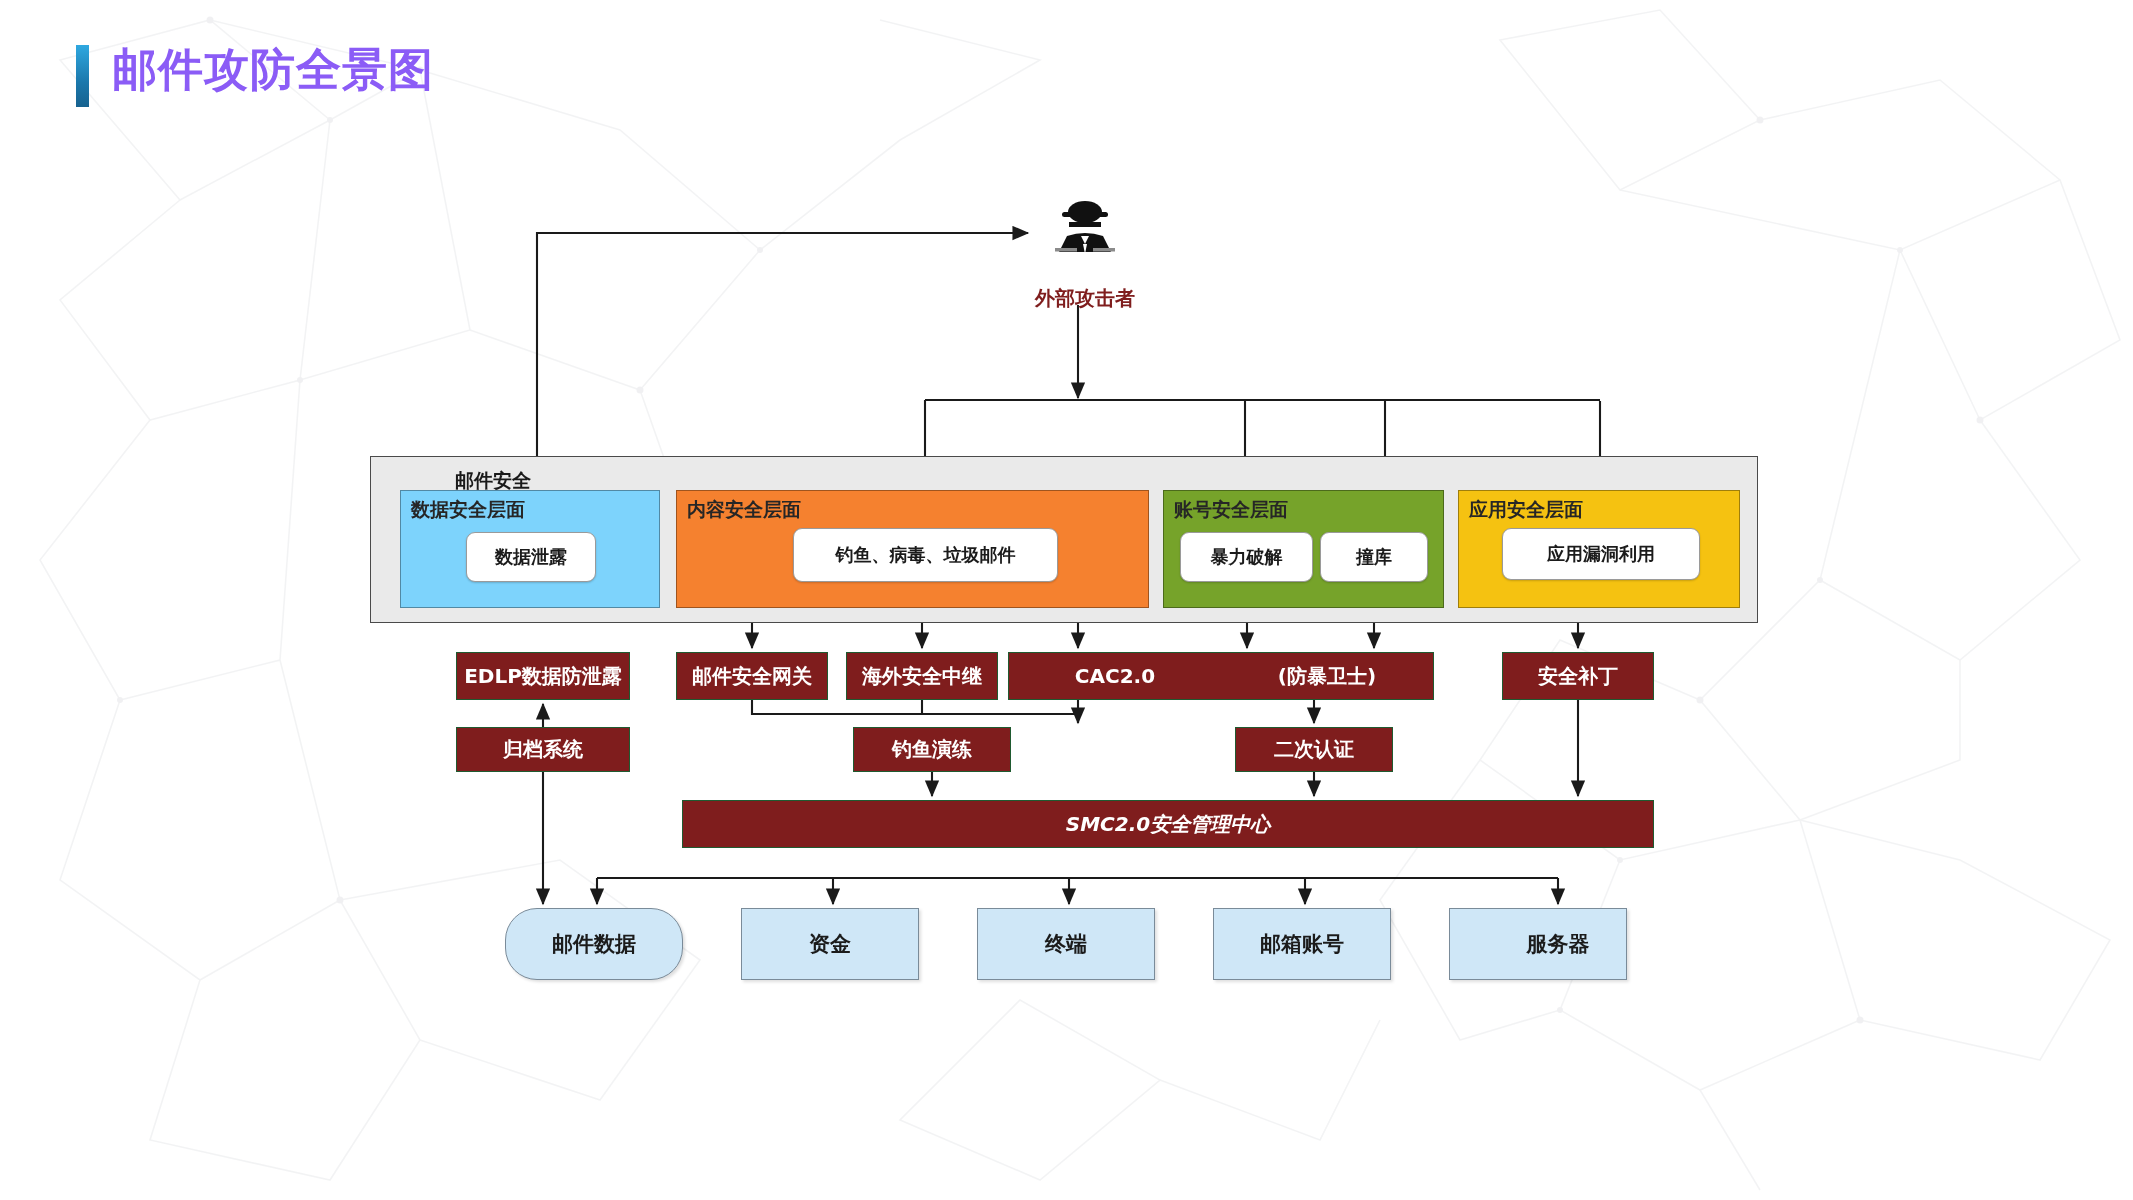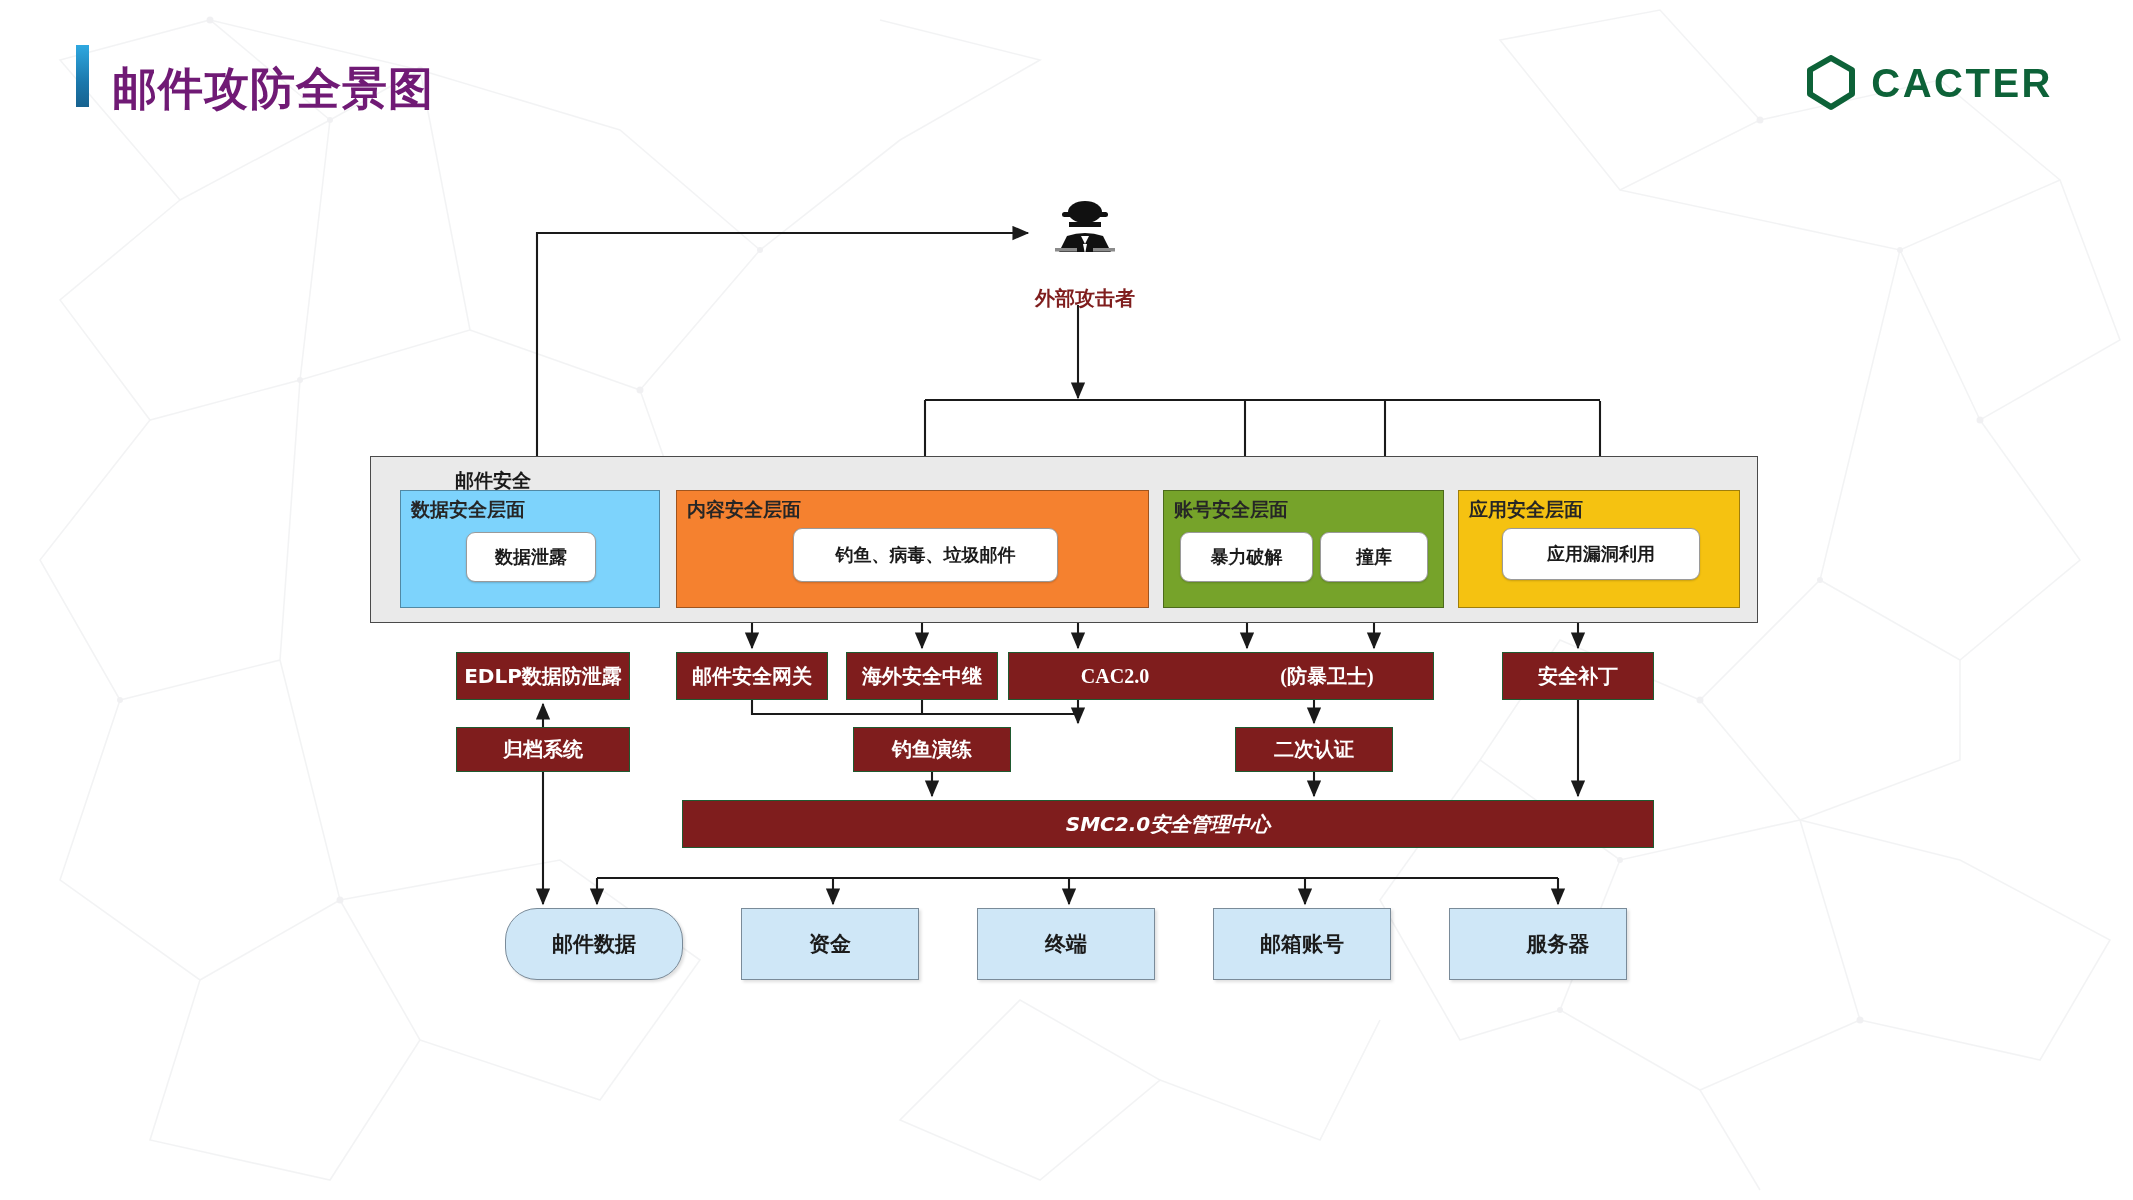--- a/index.html
+++ b/index.html
@@ -15,24 +15,23 @@
   #watermark { position: absolute; inset: 0; z-index: 0; pointer-events: none; opacity: .55; }
 
   
   #header-bar { position: absolute; left: 0; top: 0; width: 2133px; height: 160px; z-index: 3; }
   #title-accent {
     position: absolute; left: 76px; top: 45px; width: 13px; height: 62px;
     background: linear-gradient(180deg,#2fa8e0 0%,#1b78ac 60%,#17628f 100%);
   }
   #page-title {
     position: absolute; left: 112px; top: 40px;
-    font-size: 45px; font-weight: bold; color: #701a75;
+    font-size: 45px; font-weight: bold; color: #8b5cf6;
     letter-spacing: 1px; white-space: nowrap;
     font-family: "DejaVu Sans", "Liberation Sans", sans-serif;
-    margin-top: 19px;
   }
   #brand { position: absolute; right: 80px; top: 55px; display: flex; align-items: center; gap: 14px; }
   #brand-name {
     font-size: 40px; font-weight: bold; color: #0d6238; letter-spacing: 2.5px;
     font-family: "Liberation Sans", sans-serif;
   }
 
   
   #diagram { position: absolute; left: 0; top: 0; width: 2133px; height: 1200px; z-index: 2; }
   #edges { position: absolute; left: 0; top: 0; width: 2133px; height: 1200px; z-index: 1; pointer-events: none; }
@@ -72,21 +71,21 @@
 
   
   .product-box {
     position: absolute; background: #7f1d1d; border: 1.3px solid #1f5a30;
     display: flex; align-items: center; justify-content: center;
     color: #ffffff; font-size: 20px; font-weight: 700;
     font-family: "DejaVu Sans", "Liberation Sans", sans-serif;
     white-space: nowrap; z-index: 3;
   }
   .product-box.split { justify-content: space-around; }
-  .product-box .seg { flex: 1; text-align: center; font-family: Liberation Serif, serif; }
+  .product-box .seg { flex: 1; text-align: center; }
 
   
   .asset-box {
     position: absolute; background: #cfe7f7; border: 1.4px solid #7a8b99;
     display: flex; align-items: center; justify-content: center;
     font-size: 21px; font-weight: 700; color: #1b1b1b;
     font-family: "DejaVu Sans", "Liberation Sans", sans-serif;
     box-shadow: 2px 2px 3px rgba(0,0,0,.13); z-index: 3;
   }
 </style>
@@ -137,27 +136,20 @@
       <circle cx="1700" cy="700" r="3.5"></circle>
         <circle cx="1620" cy="860" r="3"></circle>
       <circle cx="1860" cy="1020" r="3.5"></circle>
         <circle cx="1560" cy="1010" r="3"></circle>
     </g>
   </svg>
 
   <div id="header-bar">
     <div id="title-accent"></div>
     <div id="page-title">邮件攻防全景图</div>
-    <div id="brand">
-      <svg width="52" height="56" viewBox="0 0 52 56">
-        <path d="M26 3 L47 15 L47 39 L26 52 L5 39 L5 15 Z" fill="none" stroke="#0d6238" stroke-width="6" stroke-linejoin="round"></path>
-        <path d="M26 12 L38 19 L38 34 C38 41 32 45 26 47 C20 45 14 41 14 34 L14 19 Z" fill="#ffffff"></path>
-      </svg>
-      <div id="brand-name">CACTER</div>
-    </div>
   </div>
 
   <svg id="edges" viewBox="0 0 2133 1200">
     <defs>
       <marker id="ah" markerWidth="9" markerHeight="9" refX="7.4" refY="3.4" orient="auto" markerUnits="strokeWidth">
         <path d="M0,0 L8,3.4 L0,6.8 z" fill="#1a1a1a"></path>
       </marker>
     </defs>
     <g stroke="#1a1a1a" stroke-width="2.1" fill="none" marker-end="url(#ah)">
 

